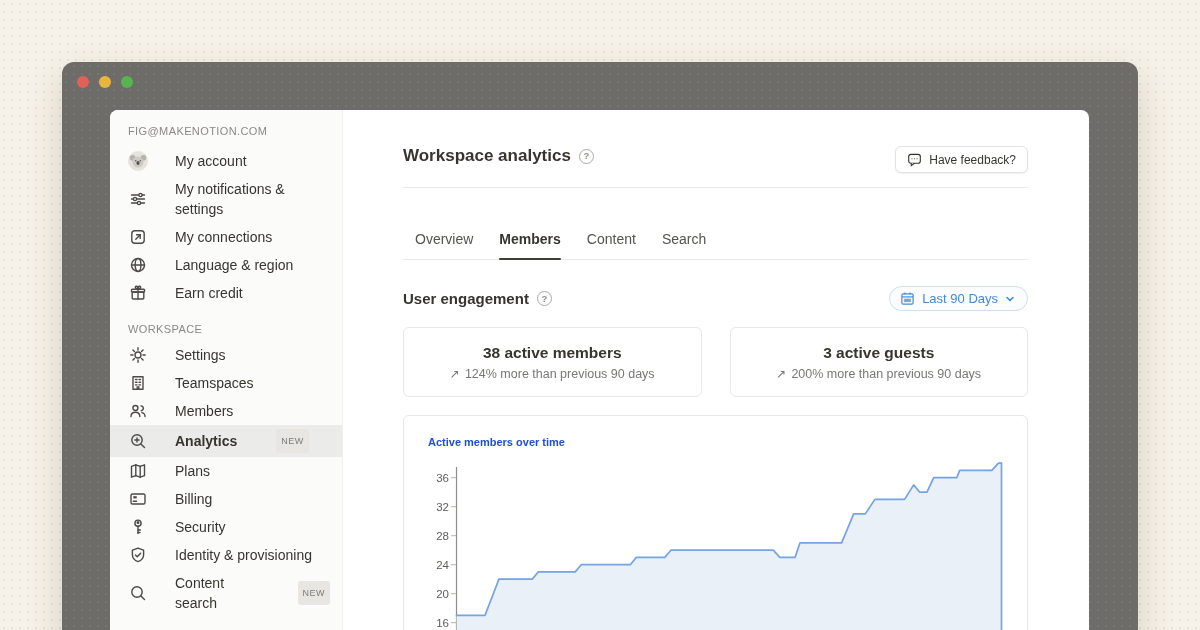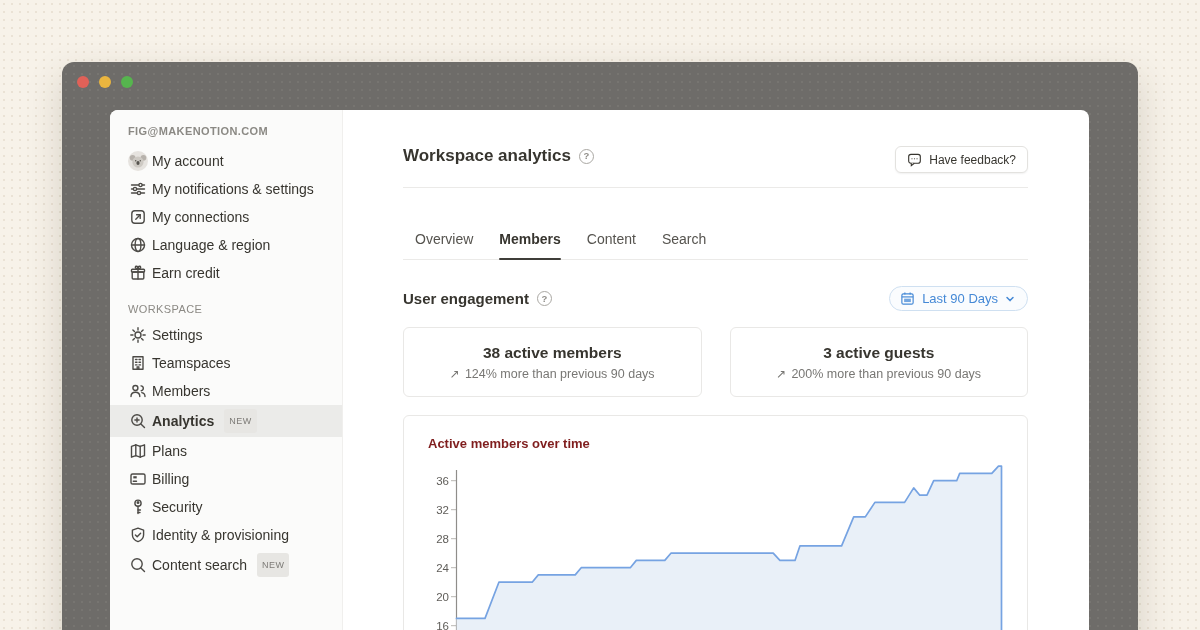--- a/index.html
+++ b/index.html
@@ -21,28 +21,28 @@
     box-shadow:0 14px 36px rgba(60,50,30,.18);
   }
   .traffic-lights { position:absolute; left:15px; top:14px; display:flex; gap:10px; }
   .tl { width:12px; height:12px; border-radius:50%; }
   .content {
     position:absolute; left:48px; top:48px; width:979px; height:582px;
     background:#fff; border-radius:8px 8px 0 0; display:flex; overflow:hidden;
   }
   
   .sidebar { width:233px; flex-shrink:0; background:#fbfbfa; border-right:1px solid #f0efed; padding-top:15px; }
-  .sb-email { padding:0 18px; font-size:11px; font-weight:700; letter-spacing:.4px; color:#8b8984; margin-bottom:10px; }
-  .sb-item { display:flex; align-items:center; gap:4px; padding:4px 12px 4px 18px; font-size:14px; line-height:20px; color:#37352f; cursor:pointer; }
+  .sb-email { padding:0 18px; font-size:11px; font-weight:400; letter-spacing:.4px; color:#8b8984; margin-bottom:10px; }
+  .sb-item { display:flex; align-items:center; gap:27px; padding:4px 12px 4px 18px; font-size:14px; line-height:20px; color:#37352f; cursor:pointer; }
   .sb-item.active { background:#ebebe9; font-weight:600; }
   .sb-icon { width:20px; height:20px; flex-shrink:0; display:flex; align-items:center; justify-content:center; color:#4c4a46; }
   .sb-icon svg { display:block; }
   .sb-label { flex:0 1 auto; }
   .sb-section { padding:0 18px; margin:16px 0 6px; font-size:11px; font-weight:500; letter-spacing:.4px; color:#8b8984; }
-  .badge { font-size:9px; font-weight:500; letter-spacing:.5px; color:#7d7b77; background:#e7e6e3; border-radius:3px; padding:2px 5px; margin-left:6px; flex-shrink:0; }
+  .badge { font-size:9px; font-weight:500; letter-spacing:.5px; color:#7d7b77; background:#e7e6e3; border-radius:3px; padding:2px 5px; margin-left:12px; flex-shrink:0; }
   
   .main { flex:1; padding:0 61px 0 60px; }
   .header-row { margin-top:36px; display:flex; justify-content:space-between; align-items:flex-start; }
   .page-title-wrap { display:flex; align-items:center; gap:8px; }
   .page-title { font-size:17px; font-weight:700; }
   .help-circle { width:15px; height:15px; border:1px solid #aaa8a3; border-radius:50%; color:#8f8d88; font-size:9.5px; font-weight:700; display:flex; align-items:center; justify-content:center; line-height:1; }
   .feedback-btn { display:flex; align-items:center; gap:7px; padding:5px 11px; background:#fff; border:1px solid #e3e2df; border-radius:6px; font-size:12px; font-weight:500; color:#37352f; box-shadow:0 1px 2px rgba(15,15,15,.06); cursor:pointer; }
   .divider { height:1px; background:#ebeae8; margin-top:14px; }
   .tabs { display:flex; gap:26px; margin-top:10px; border-bottom:1px solid #ebeae8; padding-left:12px; }
   .tab { position:relative; font-size:14px; color:#55534e; padding:6px 0 12px; cursor:pointer;margin-top:27px; }
@@ -51,21 +51,21 @@
   .section-row { margin-top:26px; display:flex; justify-content:space-between; align-items:center; }
   .section-title-wrap { display:flex; align-items:center; gap:8px; }
   .section-title { font-size:15px; font-weight:700; }
   .date-pill { display:flex; align-items:center; gap:7px; padding:4px 12px 4px 10px; border:1px solid #cfe0f1; border-radius:15px; background:#fafcfe; color:#4589d6; font-size:13px; font-weight:500; cursor:pointer;justify-content:space-between; }
   .stats { display:grid; grid-template-columns:1fr 1fr; gap:28px; margin-top:16px; }
   .stat-card { border:1px solid #e9e8e6; border-radius:6px; height:70px; display:flex; flex-direction:column; align-items:center; justify-content:center; gap:5px; background:#fff; }
   .stat-value { font-size:15.5px; font-weight:600; color:#37352f; }
   .stat-change { font-size:12.5px; color:#787774; display:flex; align-items:center; gap:5px; }
   .trend-arrow { font-family:"DejaVu Sans",sans-serif; font-size:12px; }
   .chart-card { margin-top:18px; border:1px solid #e9e8e6; border-radius:6px; padding:20px 0 0 24px; height:280px; background:#fff; }
-  .chart-title { font-size:13px; font-weight:700; color:#7f1d1d; }
+  .chart-title { font-size:11px; font-weight:700; color:#1d4ed8; }
   #chart { margin-top:13px; }
 </style>
 </head>
 <body>
 
 <div class="window">
   <div class="traffic-lights">
       <div class="tl" style="background: rgb(224, 97, 88);"></div>
       <div class="tl" style="background: rgb(234, 181, 63);"></div>
       <div class="tl" style="background: rgb(86, 181, 78);"></div>

